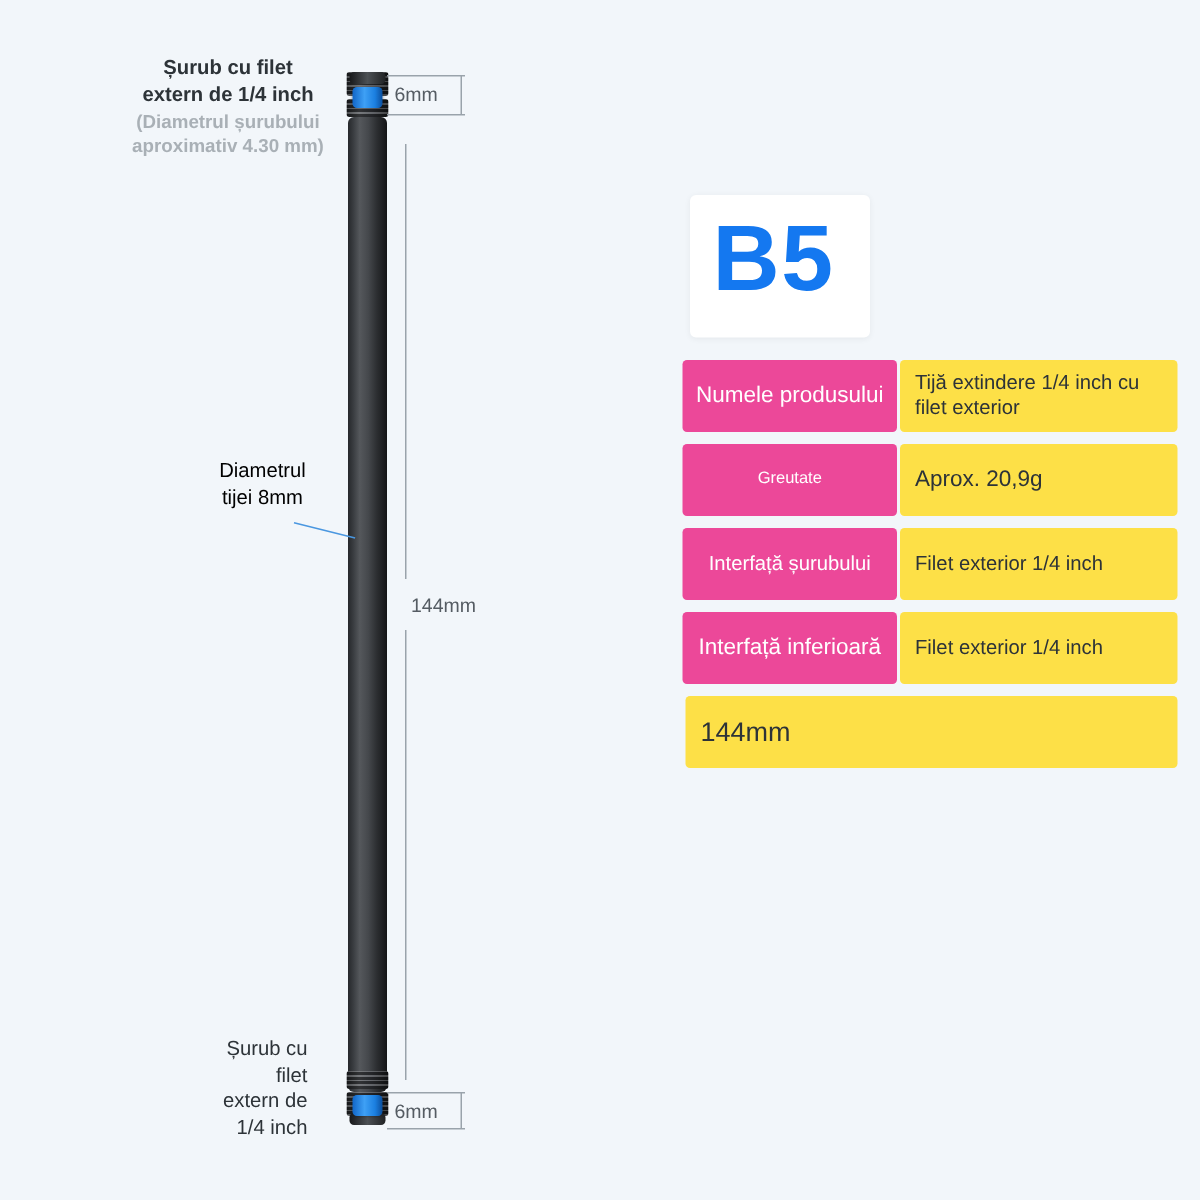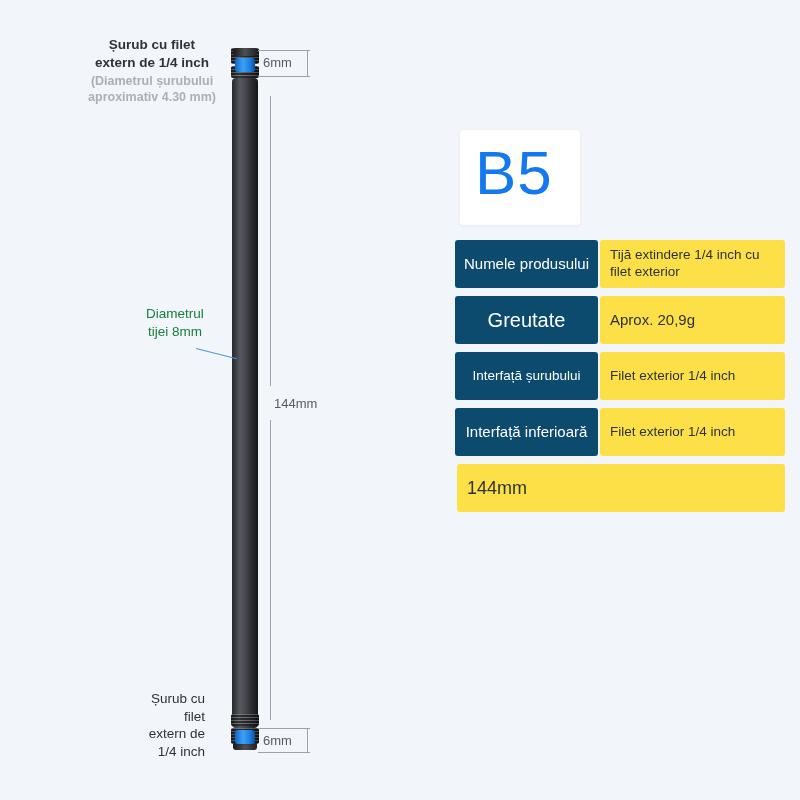--- a/index.html
+++ b/index.html
@@ -93,21 +93,21 @@
     font-size: 13.5px;
     line-height: 1.3;
     color: #2d3338;
   }
   .callout .sub {
     color: #a9b0b6;
     font-size: 12.5px;
     display: block;
     margin-top: 2px;
   }
-  .callout.blue { color: #15803d; }
+  .callout.blue { color: #000000; }
 
   .leader {
     position: absolute;
     height: 1px;
     background: #4a97e0;
     transform-origin: left center;
   }
 
   
   #panel {
@@ -121,62 +121,62 @@
     left: 5px; top: 0;
     width: 120px; height: 95px;
     background: #ffffff;
     border-radius: 4px;
     box-shadow: 0 1px 4px rgba(0,0,0,0.06);
   }
   .title-text {
     position: absolute;
     left: 20px; top: 12px;
     font-size: 62px;
-    font-weight: normal;
+    font-weight: bold;
     color: #1478f0;
     letter-spacing: 1px;
     line-height: 1;
   }
 
   .spec-list {
     position: absolute;
     top: 110px;
     left: 0;
     width: 330px;
   }
   .spec-row {
     display: flex;
     align-items: stretch;
     margin-bottom: 8px;
     height: 48px;
   }
   .spec-key {
     flex: 0 0 143px;
-    background: #0c4a6e;
+    background: #ec4899;
     color: #fff;
     border-radius: 3px;
     display: flex;
     align-items: center;
     justify-content: center;
     text-align: center;
     line-height: 1.2;
     padding: 0 6px;
   }
   .spec-val {
     flex: 1 1 auto;
     background: #fde047;
     color: #2d3338;
     border-radius: 3px;
     display: flex;
     align-items: center;
     padding: 0 10px;
     line-height: 1.25;
     margin-left: 2px;
   }
-  .k-16 { font-size: 20px; }
+  .k-16 { font-size: 11px; }
   .k-15 { font-size: 15px; }
   .k-14 { font-size: 13.5px; }
   .v-13 { font-size: 13.5px; }
   .v-15 { font-size: 15px; }
   .v-19 { font-size: 19px; }
   .v-18 { font-size: 18px; }
 </style>
 </head>
 <body>
 

